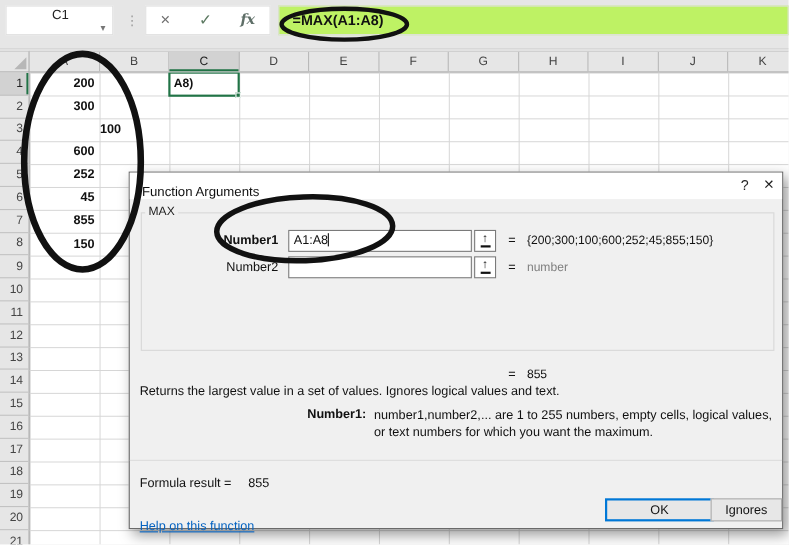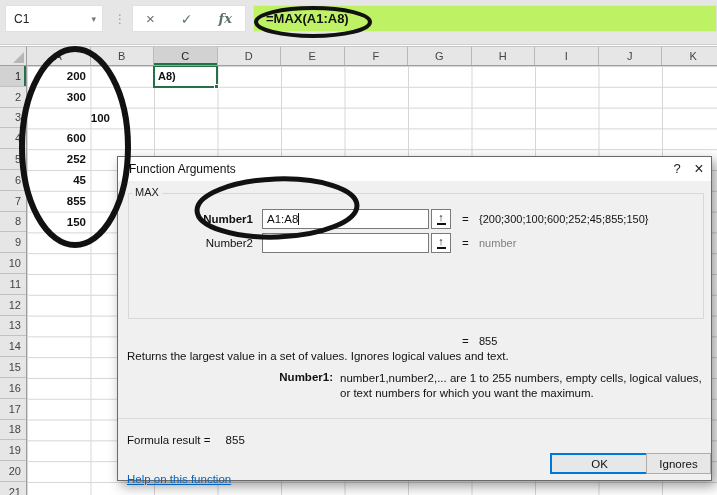--- a/index.html
+++ b/index.html
@@ -14,21 +14,21 @@
 
   
   .chrome {
     position:absolute; left:0; top:0; width:717px; height:45px;
     background:#e6e6e6; border-bottom:1px solid #d0d0d0;
   }
   .name-box {
     position:absolute; left:5px; top:5px; width:98px; height:27px;
     background:#fff; border:1px solid #e0e0e0;
     display:flex; align-items:center; padding:0 6px 0 8px;
-    font-size:12px; color:#222;
+    font-size:12px; color:#222;flex-direction:column;
   }
   .name-box .nb-arrow { margin-left:auto; font-size:9px; color:#777; }
   .sep-dots {
     position:absolute; left:113px; top:5px; width:14px; height:27px;
     color:#9a9a9a; font-size:12px; display:flex; align-items:center; justify-content:center;
   }
   .fb-buttons {
     position:absolute; left:132px; top:5px; width:114px; height:27px;
     background:#fff; border:1px solid #e0e0e0;
     display:flex; align-items:center; justify-content:space-around;
@@ -98,21 +98,21 @@
 
   
   .dialog {
     position:absolute; left:117px; top:156px; width:595px; height:325px;
     background:#f0f0f0; border:1px solid #6a6a6a;
     box-shadow:4px 5px 12px rgba(0,0,0,.4);
     z-index:5; font-size:11.5px;
   }
   .dlg-titlebar {
     position:absolute; left:0; top:0; right:0; height:24px; background:#fff;
-    display:flex; align-items:center;
+    display:flex; align-items:flex-end;
   }
   .dlg-title { margin-left:11px; font-size:12px; color:#111; }
   .dlg-help { position:absolute; left:549px; top:0; width:20px; height:24px; text-align:center; line-height:24px; font-size:13px; color:#222; }
   .dlg-close { position:absolute; left:570px; top:0; width:22px; height:24px; text-align:center; line-height:23px; font-size:16px; color:#222; }
   .group-box {
     position:absolute; left:10px; top:36px; width:576px; height:126px;
     border:1px solid #d8d8d8;
   }
   .group-legend {
     position:absolute; left:14px; top:29px; padding:0 3px; background:#f0f0f0;

